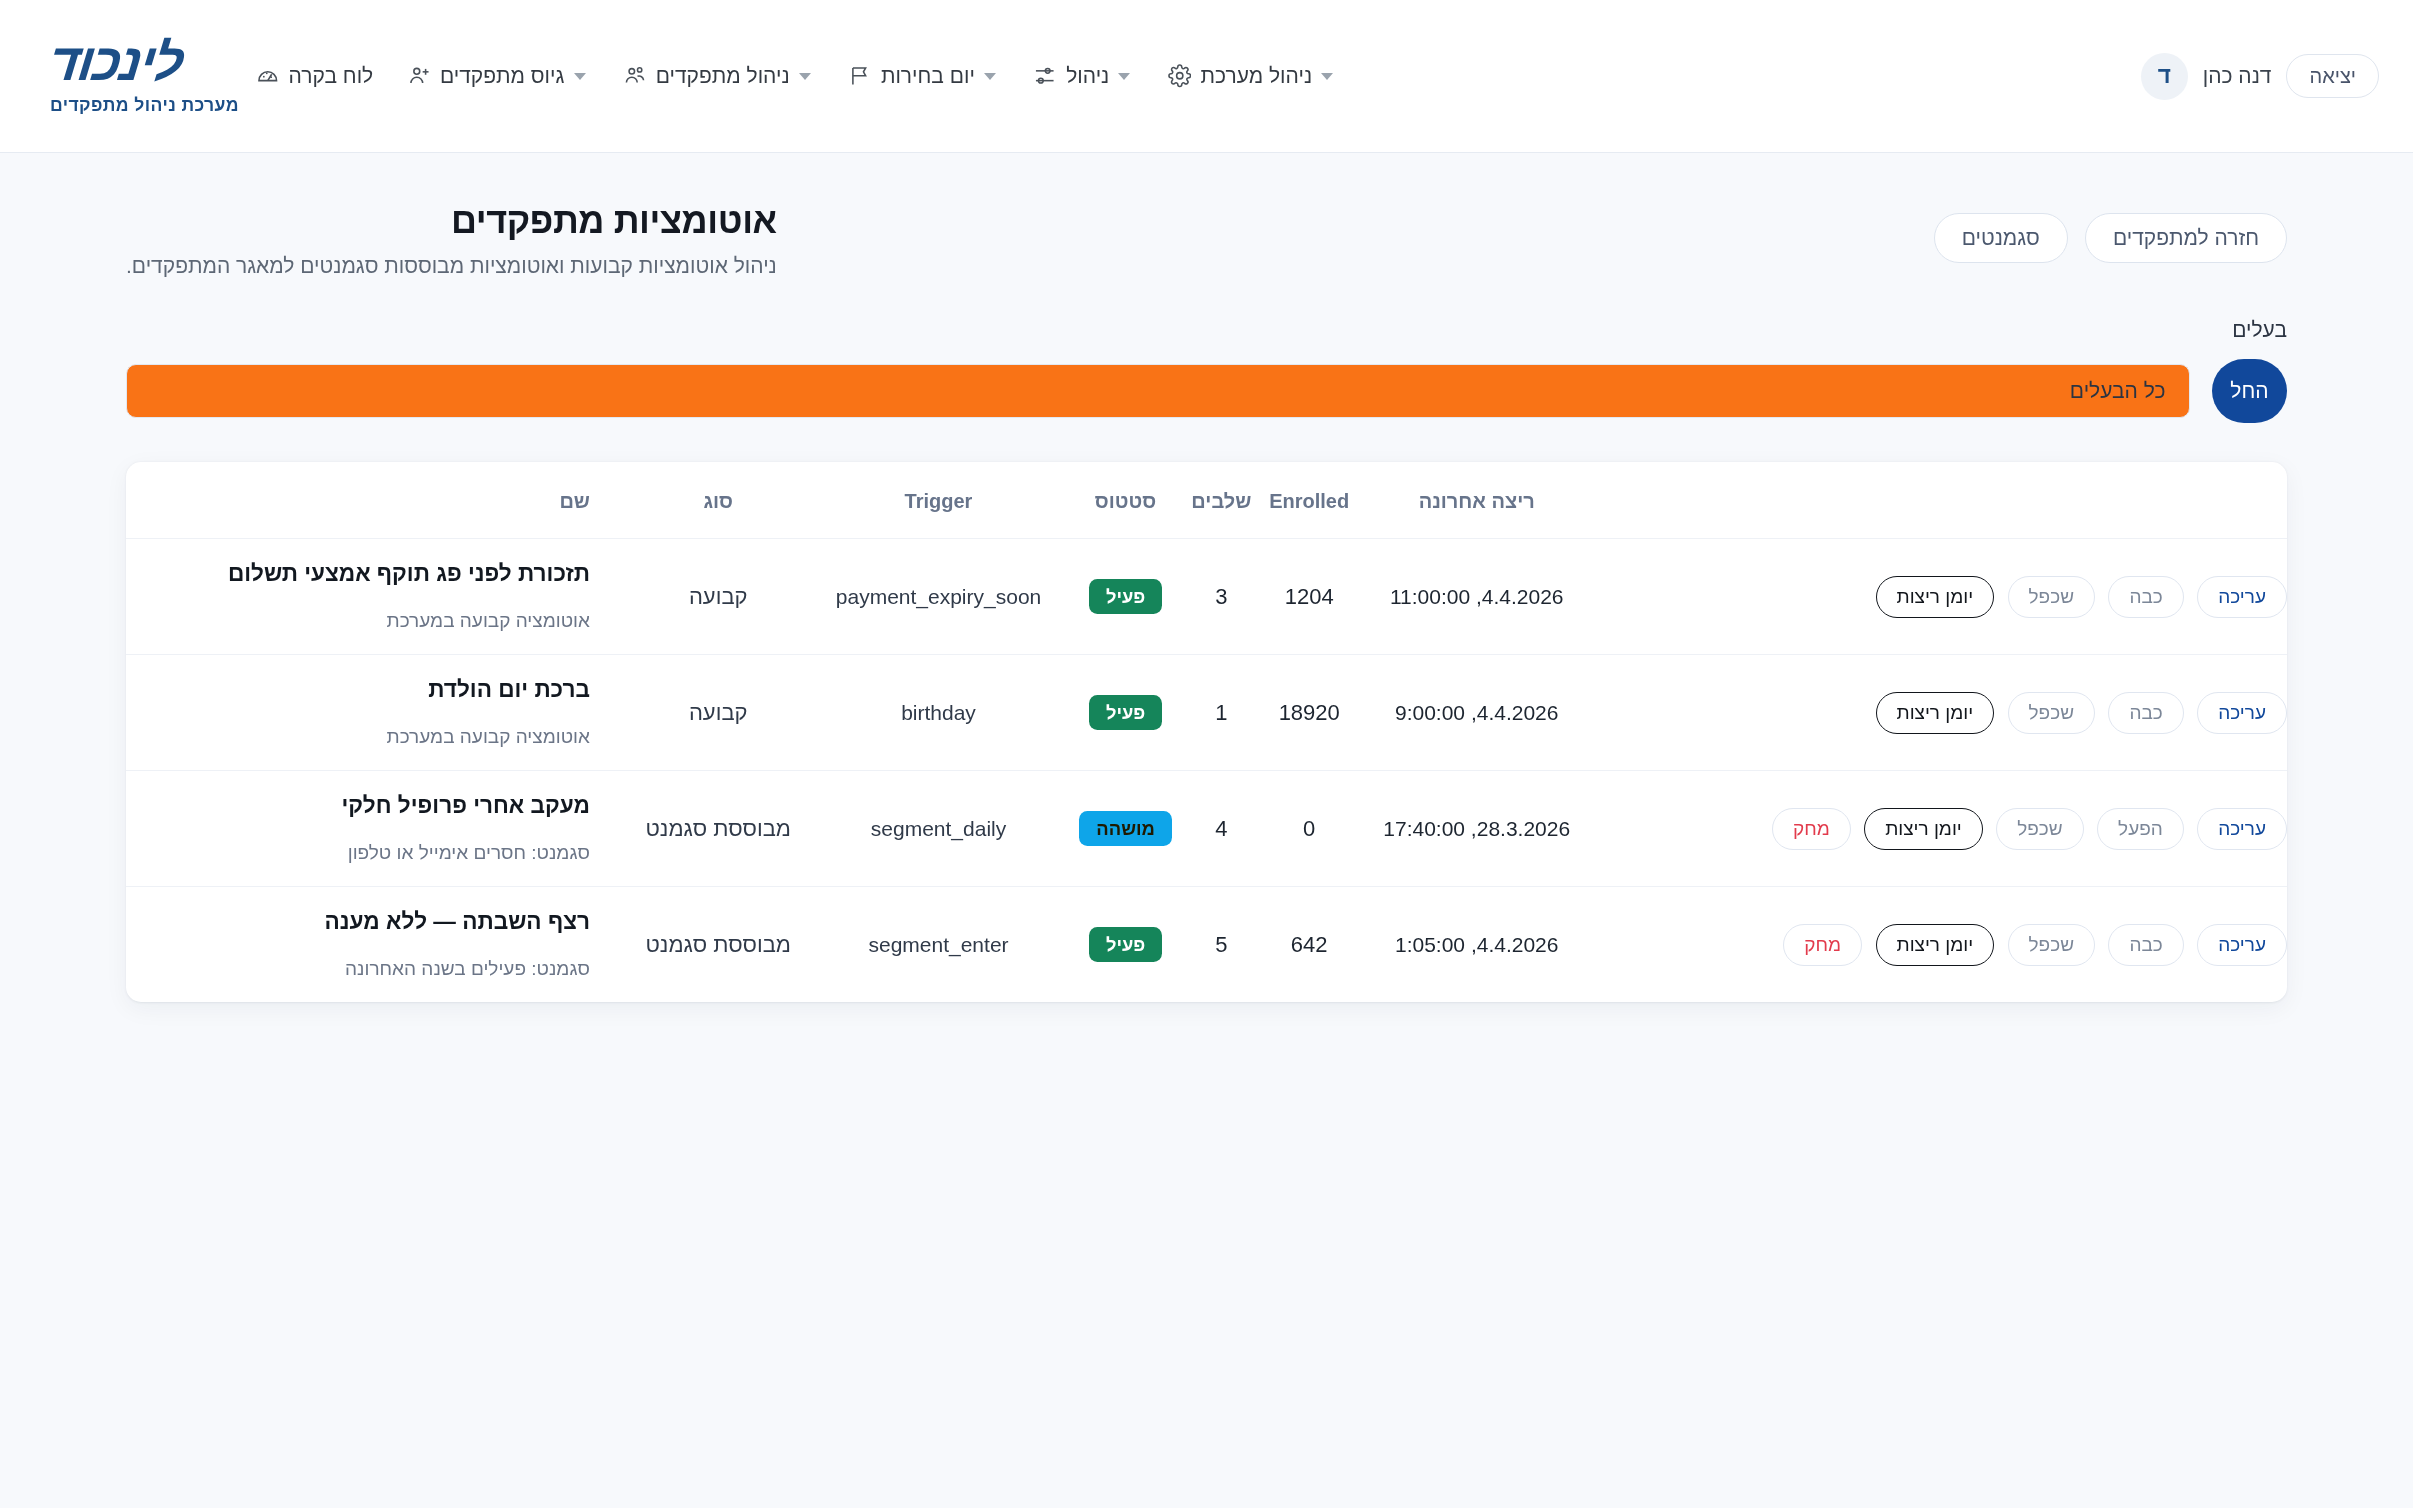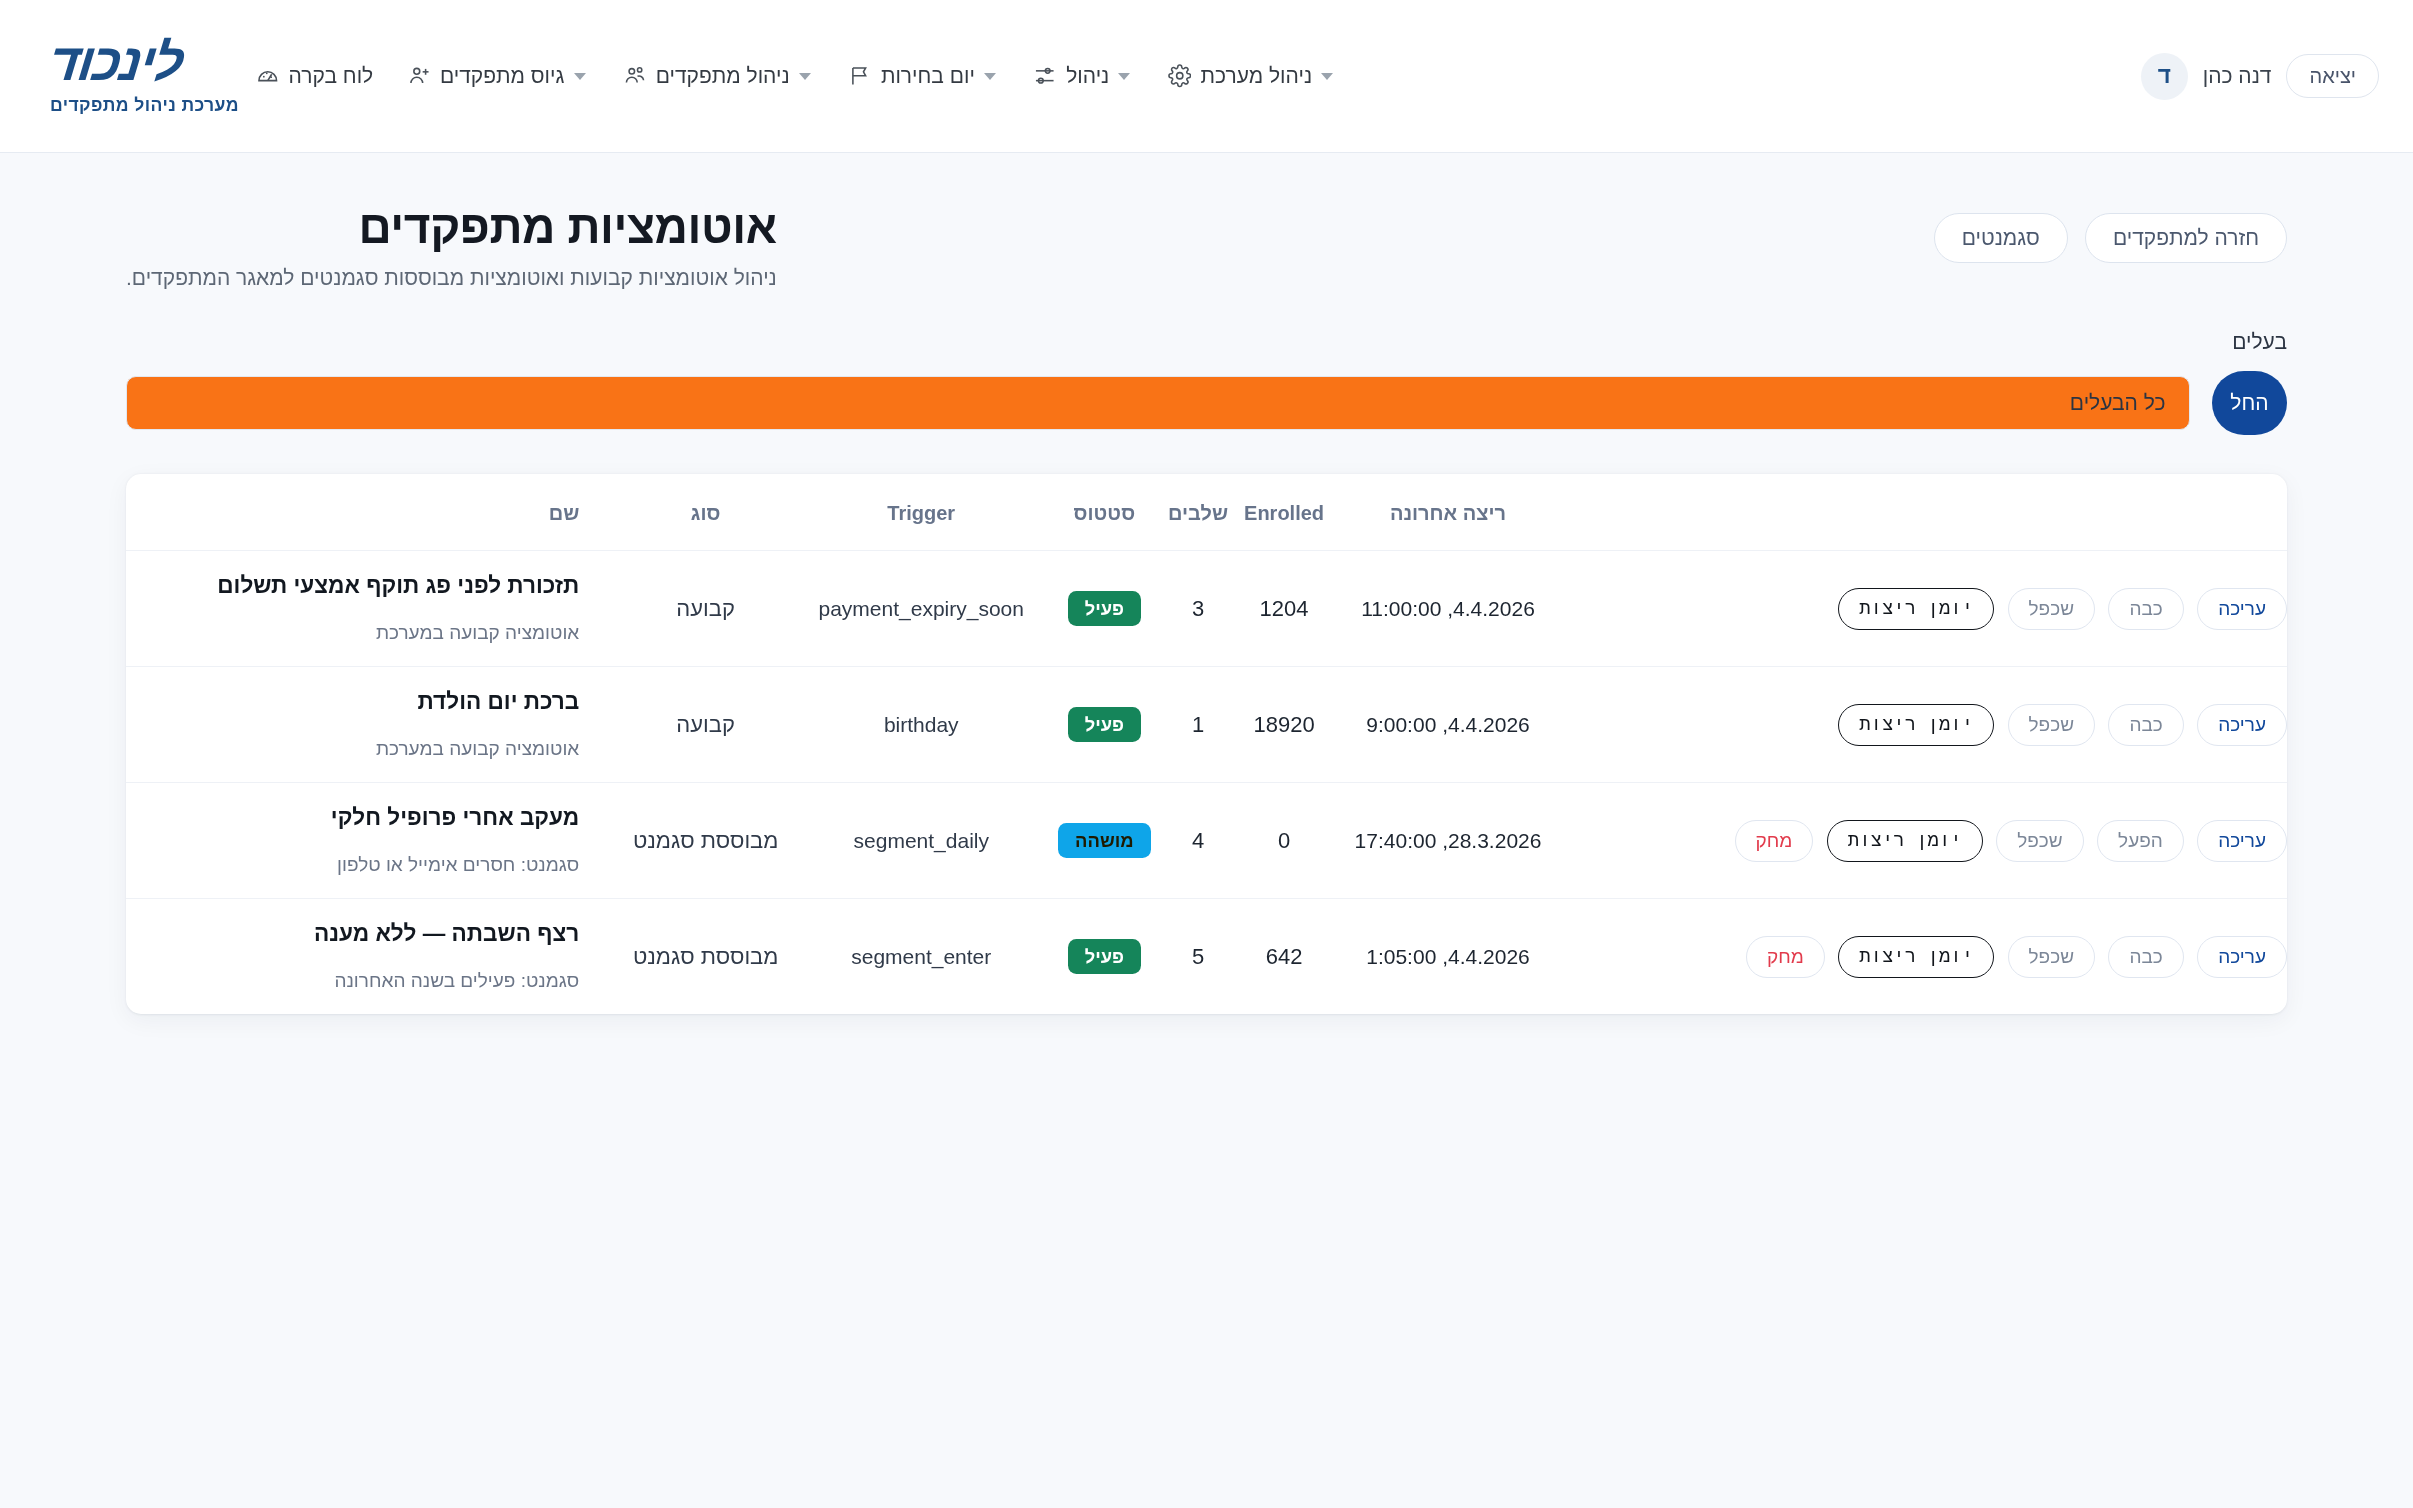--- a/index.html
+++ b/index.html
@@ -69,21 +69,21 @@
   .logout {
     border: 0.8px solid #dfe5ee; border-radius: 837px;
     padding: 9.2px 22px; font-size: 20px; color: #49546a;
     background: #fff; cursor: pointer;
   }
 
   
   .page { padding: 47px 126px 0 126px; }
   .pagehead { display: flex; align-items: flex-start; justify-content: space-between; }
   .headtext { text-align: right; }
-  h1 { font-size: 46px; font-weight: 700; color: #141922; letter-spacing: -0.4px; }
+  h1 { font-size: 36px; font-weight: 700; color: #141922; letter-spacing: -0.4px; }
   .subtitle { font-size: 21px; color: #5d6775; margin-top: 11.7px; }
   .headbtns { display: flex; gap: 17px; padding-top: 13.4px; }
   .pillbtn {
     border: 0.8px solid #dde4ee; background: #fff; border-radius: 837px;
     padding: 11.7px 27px; font-size: 21px; color: #4b586e; cursor: pointer;
   }
 
   
   .filterwrap { margin-top: 40px; }
   .filterlabel { font-size: 21px; color: #2b3442; text-align: right; }
@@ -134,21 +134,21 @@
   }
   .badge.active { background: #15855a; }
   .badge.paused { background: #0ea5e9; color: #1f1a00; }
 
   .actions { display: flex; gap: 13.4px; justify-content: flex-start; align-items: center; padding-left: 37px; }
   .abtn {
     border: 0.8px solid #e0e6f0; background: #fff; border-radius: 837px;
     padding: 9.2px 20px; font-size: 19px; color: #7c8798; cursor: pointer; white-space: nowrap;
   }
   .abtn.edit { color: #11489b; }
-  .abtn.logs { border-color: #12161c; color: #12161c; font-family: Liberation Mono, monospace; }
+  .abtn.logs { border-color: #12161c; color: #12161c; }
   .abtn.delete { color: #e23b4c; }
 </style>
 </head>
 <body>
 
 <header class="topbar">
 
   <div class="useracct">
     <button class="logout">יציאה</button>
     <span class="uname">דנה כהן</span>

